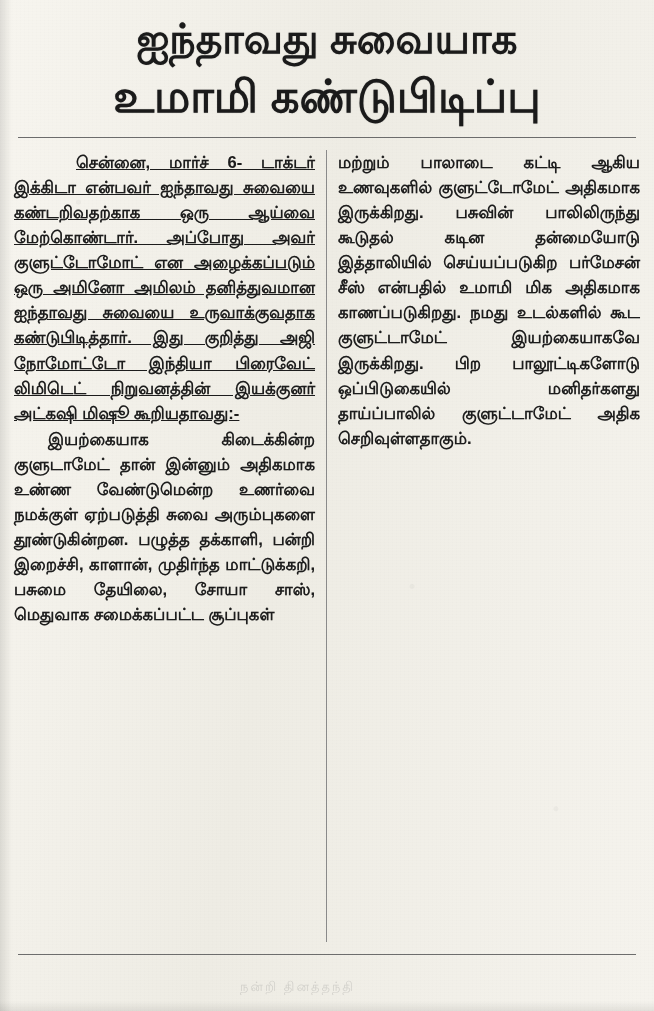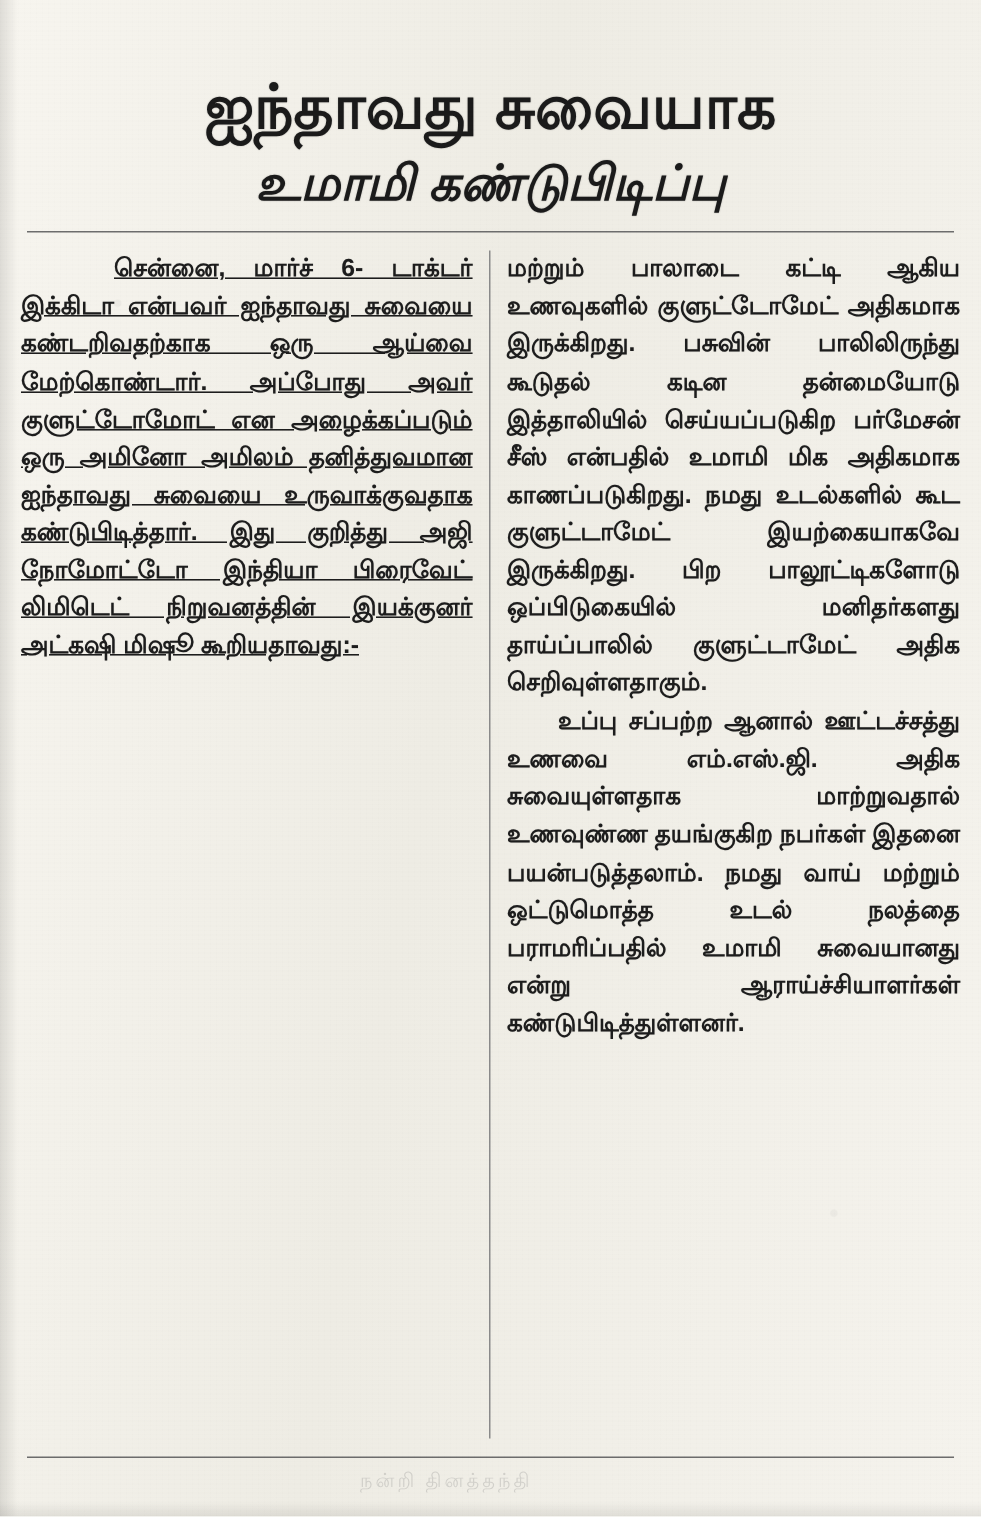--- a/index.html
+++ b/index.html
@@ -38,30 +38,29 @@
   }
 
   .headline {
     text-align: center;
     color: #1b1b1b;
     font-family: "Liberation Sans", sans-serif;
     font-weight: bold;
     letter-spacing: 0px;
     line-height: 1.22;
     padding: 4px 6px 2px 6px;
-    margin-top: 32px;
   }
   .headline .line {
     display: block;
     font-size: 41px;
     text-shadow: 0 0 1px rgba(0,0,0,0.35);
     white-space: nowrap;
   }
   .headline .line.l1 { font-size: 41px; }
-  .headline .line.l2 { font-size: 33px; margin-top: 6px; font-style: italic; }
+  .headline .line.l2 { font-size: 45px; margin-top: 6px; }
 
   .rule {
     height: 1px;
     background: #6d6d6d;
     margin: 10px 4px 0 4px;
   }
 
   .columns {
     display: flex;
     gap: 0px;
@@ -135,25 +134,25 @@
     <span class="line l1">ஐந்தாவது சுவையாக</span>
     <span class="line l2">உமாமி கண்டுபிடிப்பு</span>
   </div>
 
   <div class="rule"></div>
 
   <div class="columns">
 
     <div class="col left">
       <p class="para indent-lg">சென்னை, மார்ச் 6- டாக்டர் இக்கிடா என்பவர் ஐந்தாவது சுவையை கண்டறிவதற்காக ஒரு ஆய்வை மேற்கொண்டார். அப்போது அவர் குளுட்டோமோட் என அழைக்கப்படும் ஒரு அமினோ அமிலம் தனித்துவமான ஐந்தாவது சுவையை உருவாக்குவதாக கண்டுபிடித்தார். இது குறித்து அஜி நோமோட்டோ இந்தியா பிரைவேட் லிமிடெட் நிறுவனத்தின் இயக்குனர் அட்கஷி மிஷூ கூறியதாவது:-</p>
+      <p class="para indent">இயற்கையாக கிடைக்கின்ற குளுடாமேட் தான் இன்னும் அதிகமாக உண்ண வேண்டுமென்ற உணர்வை நமக்குள் ஏற்படுத்தி சுவை அரும்புகளை தூண்டுகின்றன. பழுத்த தக்காளி, பன்றி இறைச்சி, காளான், முதிர்ந்த மாட்டுக்கறி, பசுமை தேயிலை, சோயா சாஸ், மெதுவாக சமைக்கப்பட்ட சூப்புகள்</p>
     </div>
 
     <div class="col right">
       <p class="para">மற்றும் பாலாடை கட்டி ஆகிய உணவுகளில் குளுட்டோமேட் அதிகமாக இருக்கிறது. பசுவின் பாலிலிருந்து கூடுதல் கடின தன்மையோடு இத்தாலியில் செய்யப்படுகிற பர்மேசன் சீஸ் என்பதில் உமாமி மிக அதிகமாக காணப்படுகிறது. நமது உடல்களில் கூட குளுட்டாமேட் இயற்கையாகவே இருக்கிறது. பிற பாலூட்டிகளோடு ஒப்பிடுகையில் மனிதர்களது தாய்ப்பாலில் குளுட்டாமேட் அதிக செறிவுள்ளதாகும்.</p>
-      <p class="para indent">உப்பு சப்பற்ற ஆனால் ஊட்டச்சத்து உணவை எம்.எஸ்.ஜி. அதிக சுவையுள்ளதாக மாற்றுவதால் உணவுண்ண தயங்குகிற நபர்கள் இதனை பயன்படுத்தலாம். நமது வாய் மற்றும் ஒட்டுமொத்த உடல் நலத்தை பராமரிப்பதில் உமாமி சுவையானது என்று ஆராய்ச்சியாளர்கள் கண்டுபிடித்துள்ளனர்.</p>
     </div>
 
   </div>
 
   <div class="bottom-rule"></div>
   <div class="footer-smudge">நன்றி தினத்தந்தி</div>
 
   <div class="grain"></div>
   <div class="edge-shadow-left"></div>
   <div class="edge-shadow-bottom"></div>

